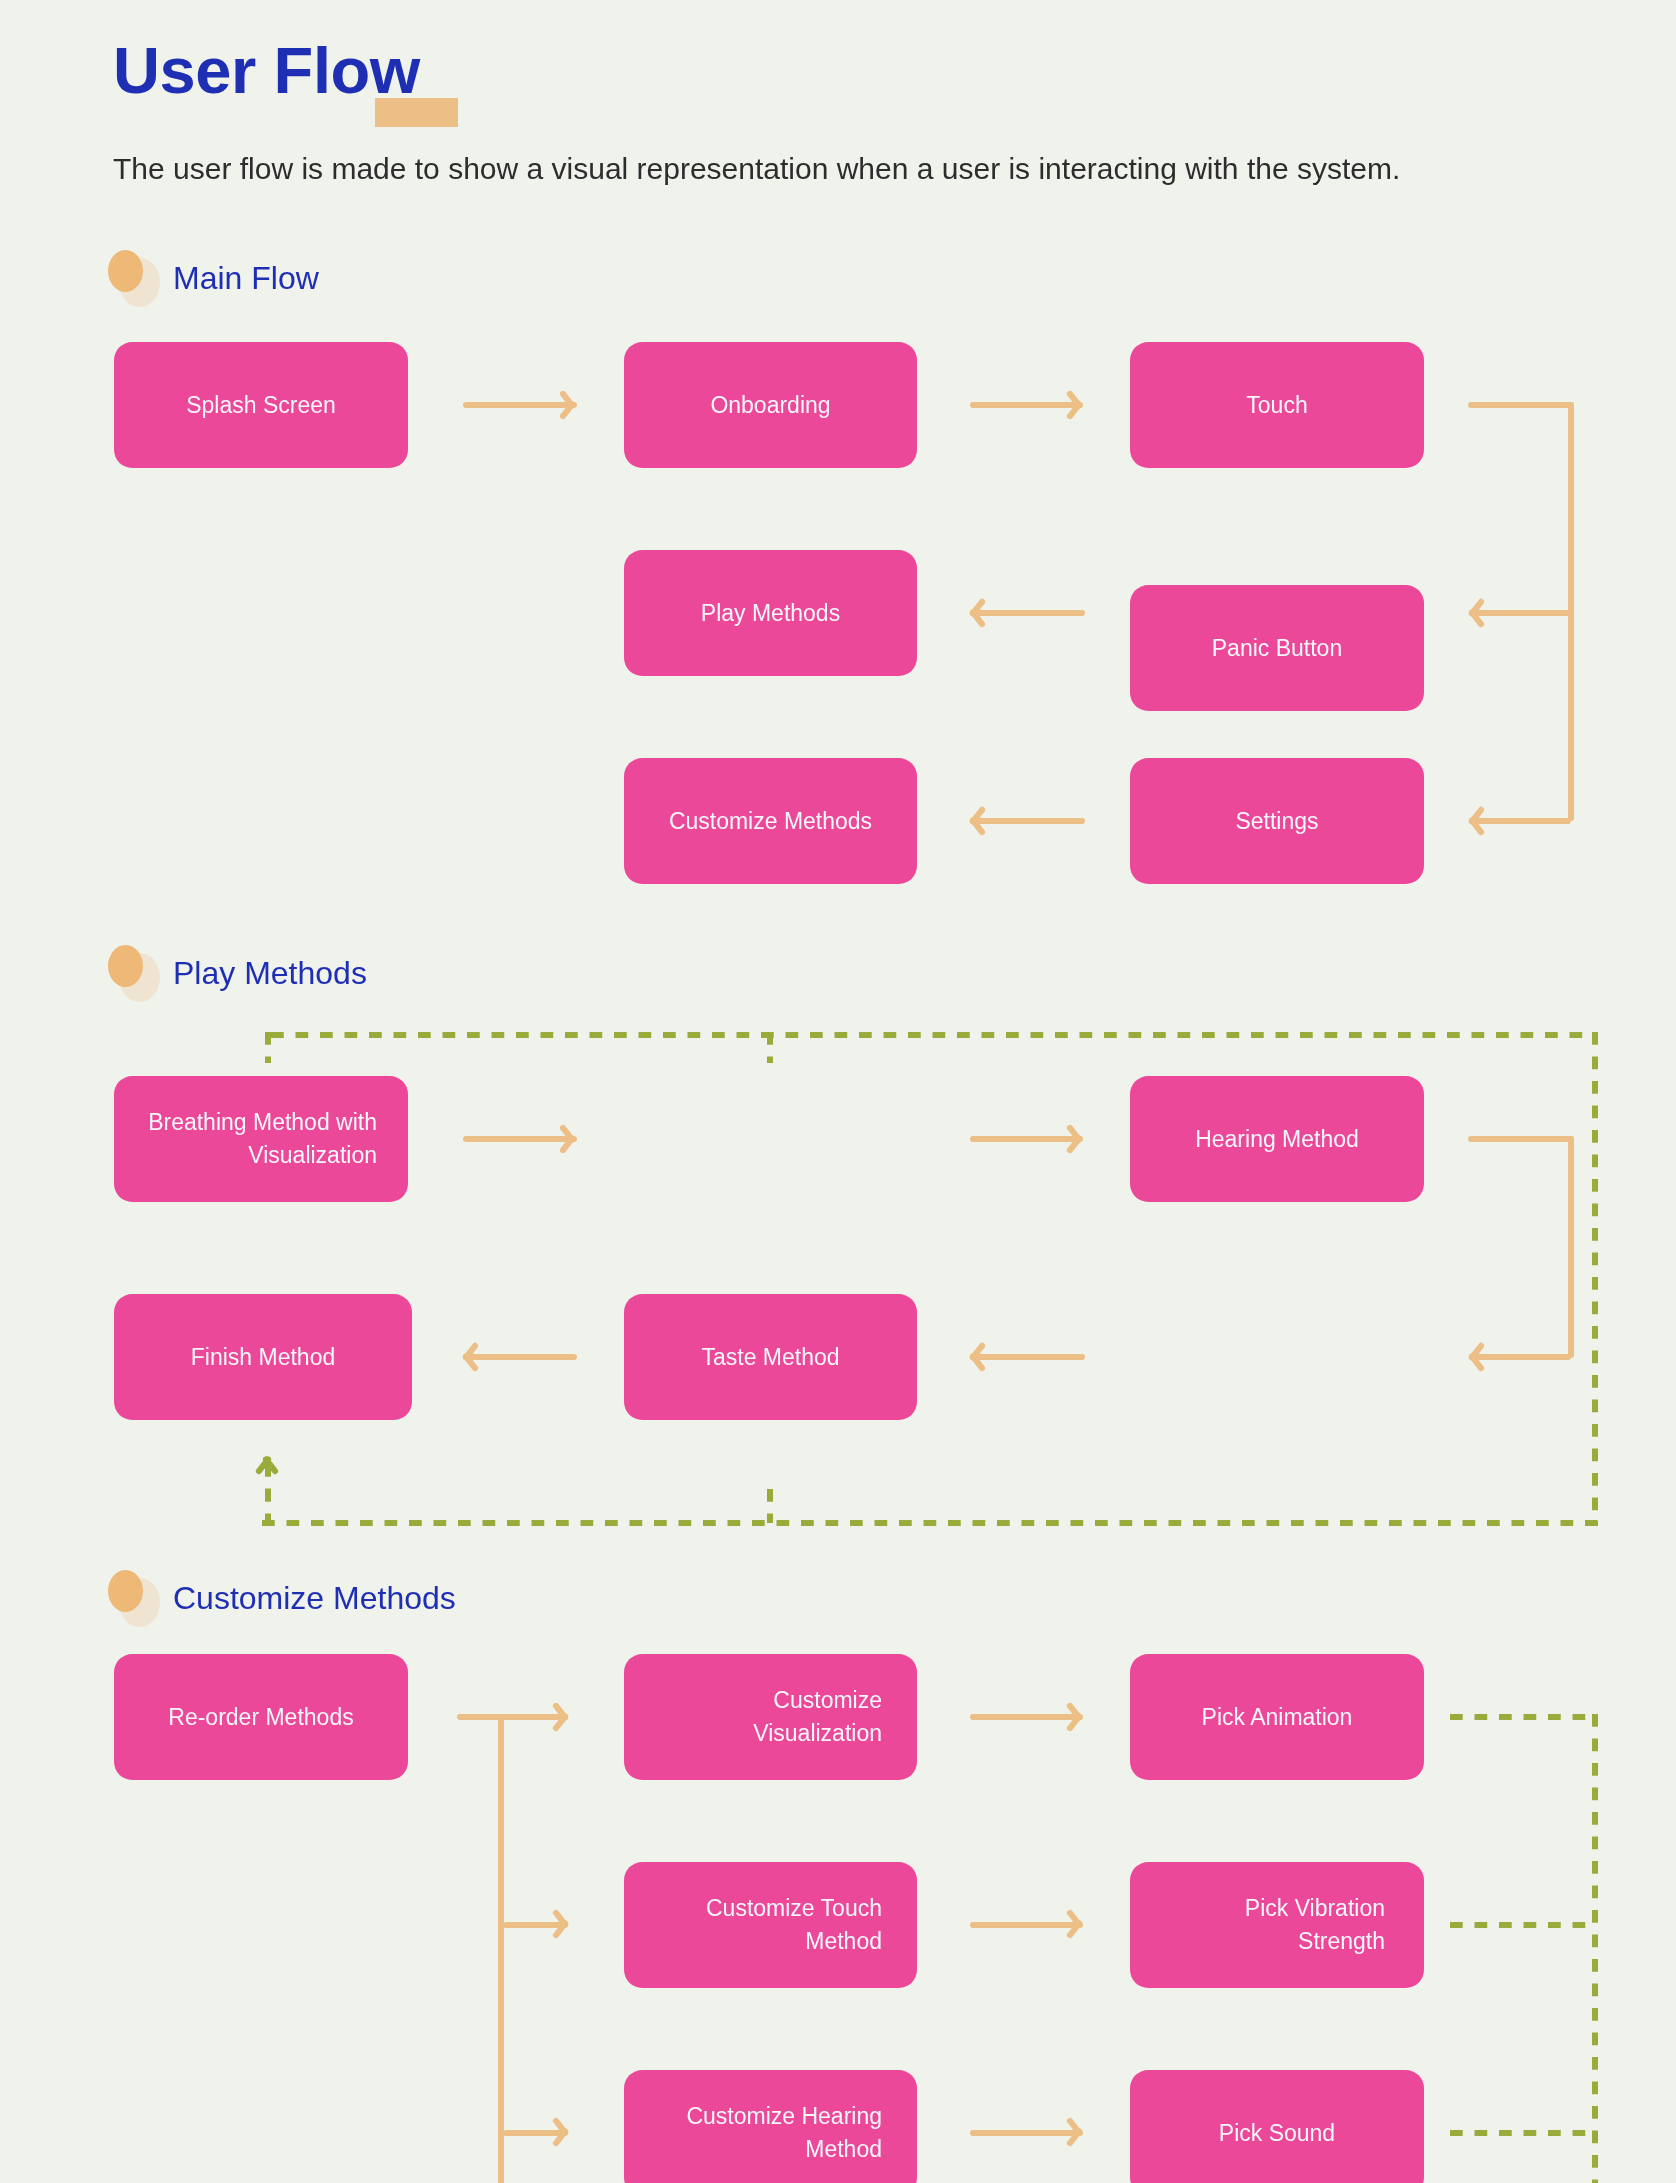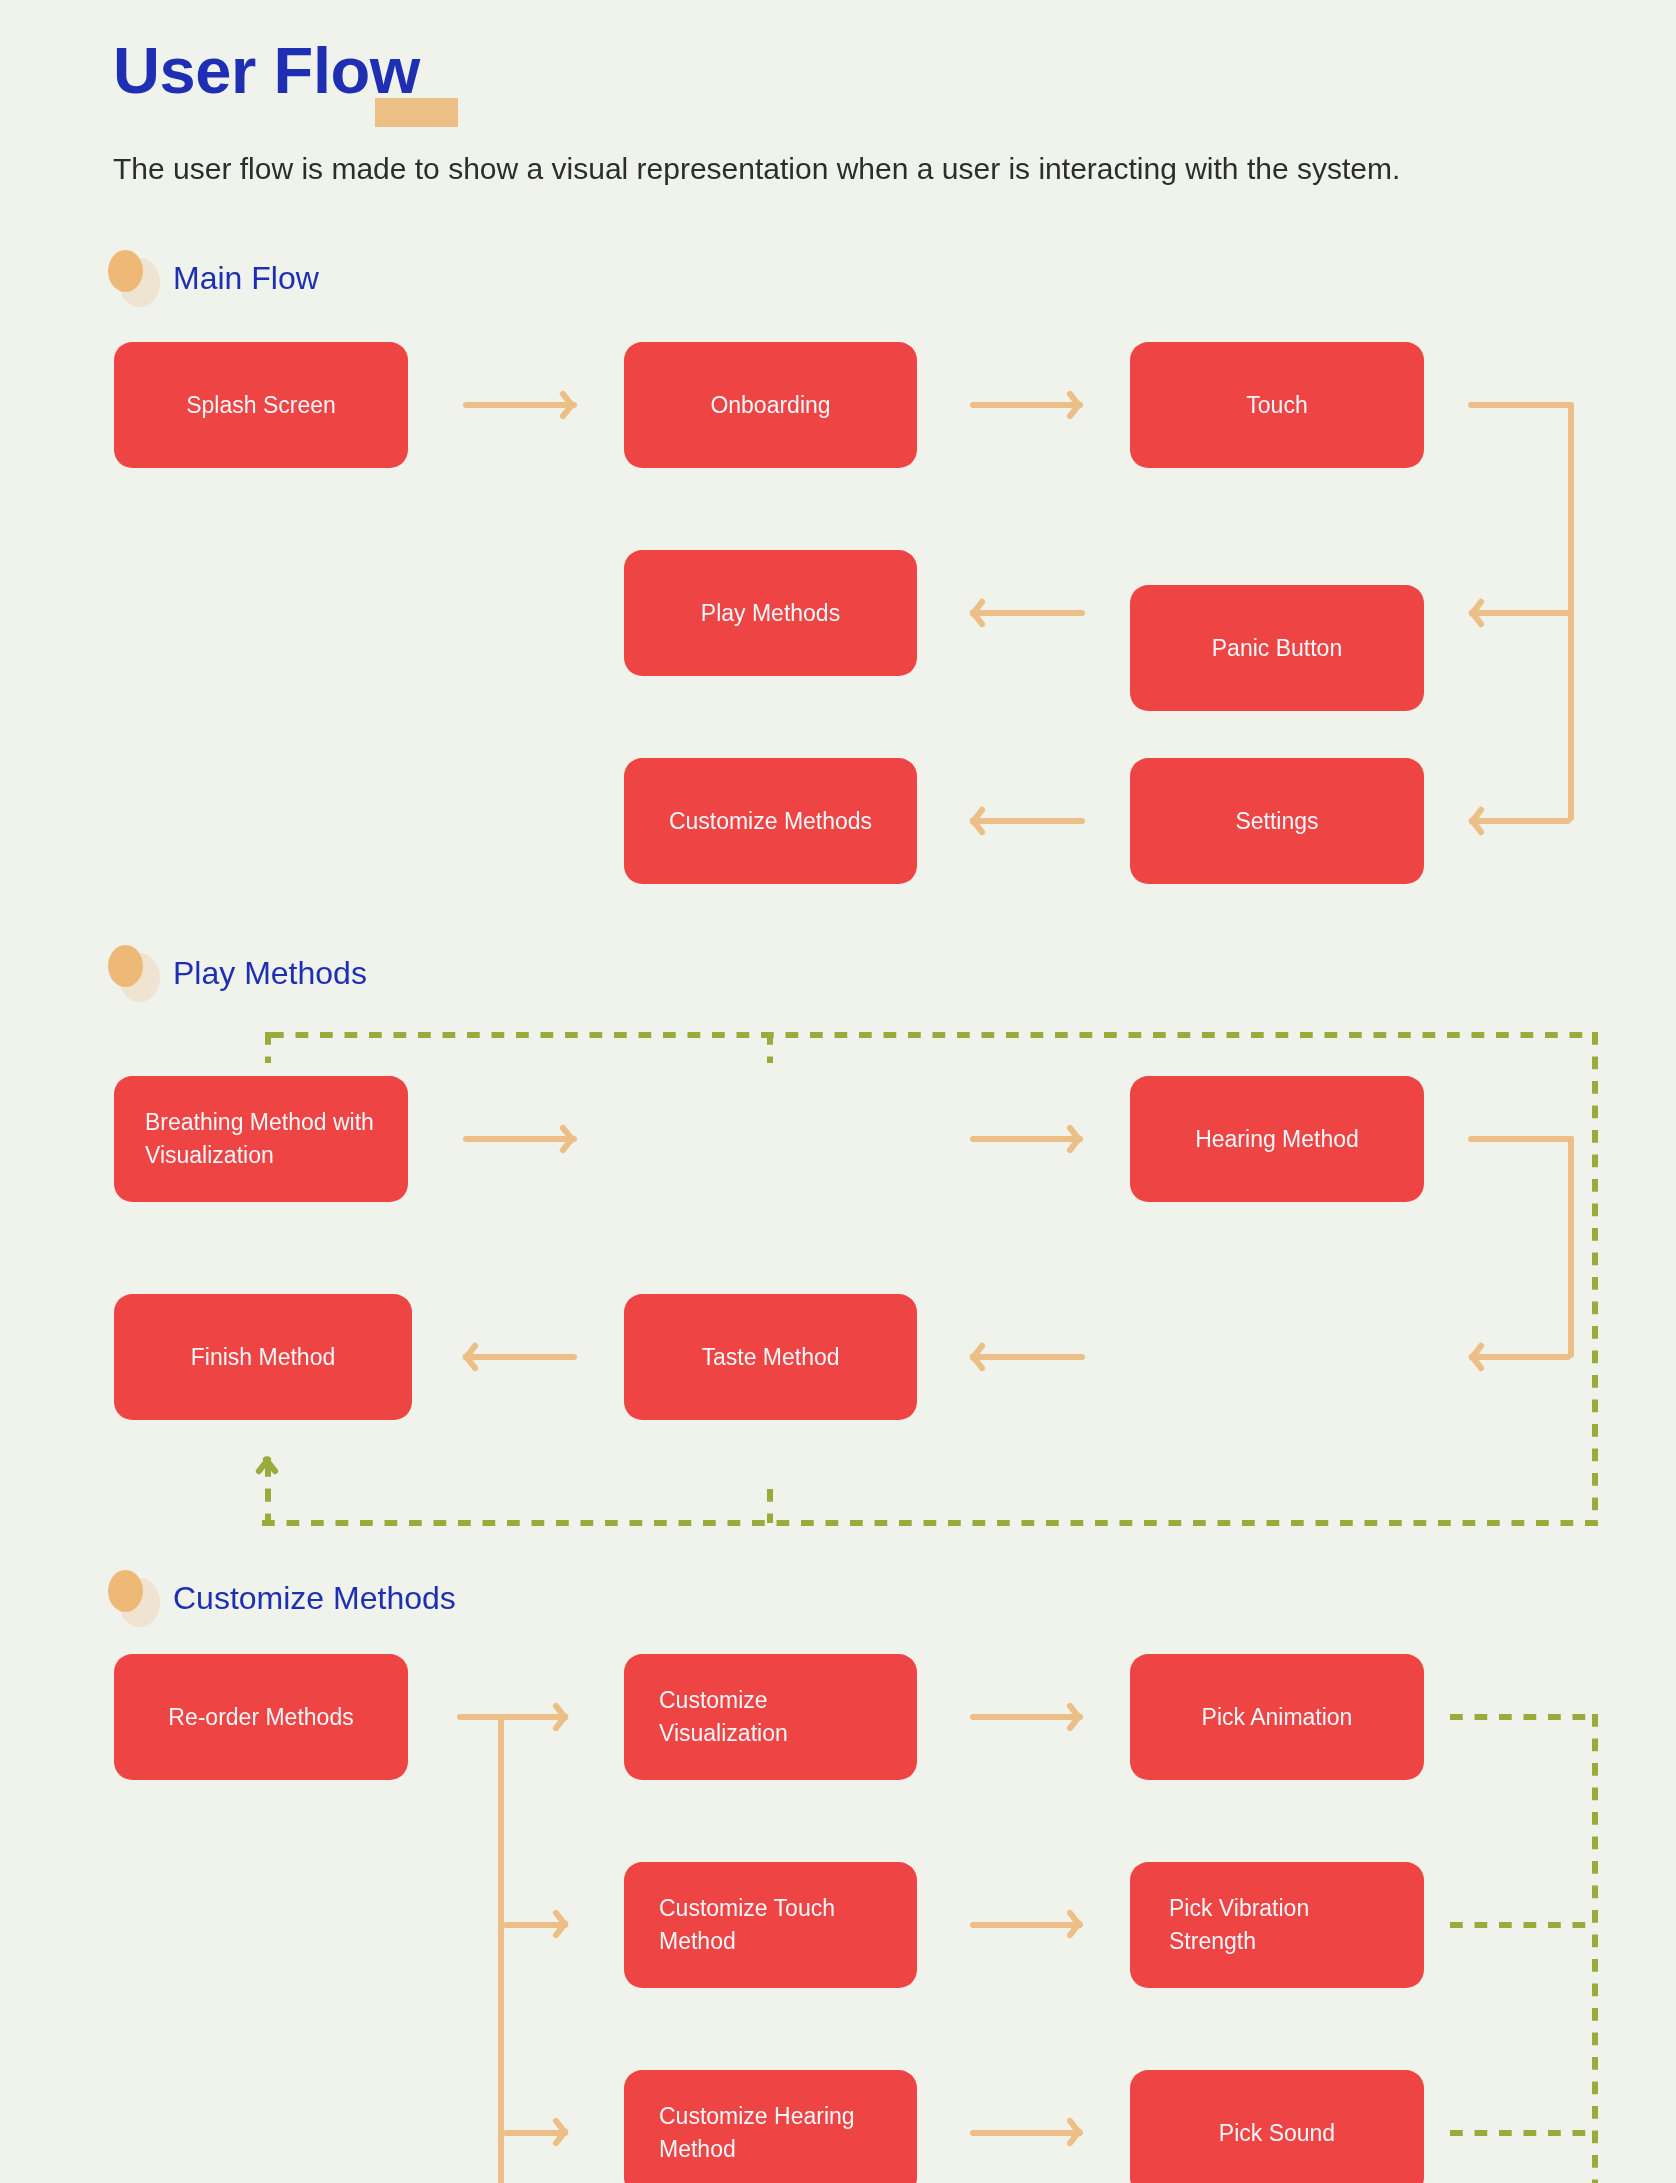--- a/index.html
+++ b/index.html
@@ -69,27 +69,27 @@
   .dot-front {
     width: 35px;
     height: 42px;
     border-radius: 50%;
     background: #eeb877;
     z-index: 2;
   }
 
   
   .node {
-    background: #ef4444;
+    background: #ec4899;
     border-radius: 18.3px;
     color: #f4f7fb;
     display: flex;
     align-items: center;
     justify-content: center;
-    text-align: left;
+    text-align: right;
     font-size: 23px;
     line-height: 1.42;
     padding: 0 10.5px;
     box-sizing: border-box;
     z-index: 5;
   }
 
   
   .tan-h {
     background: #ecbf86;

